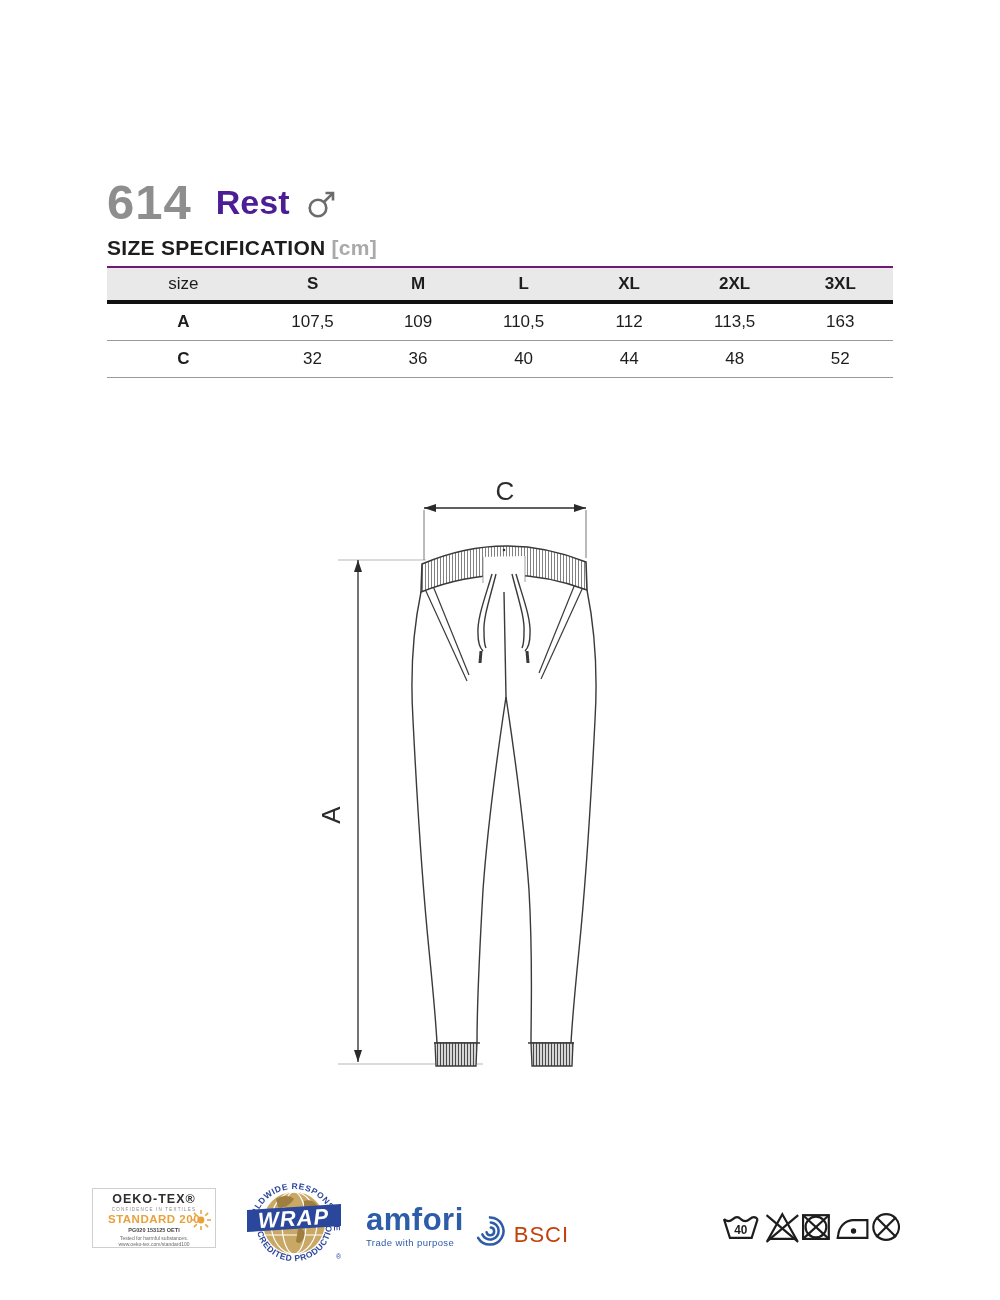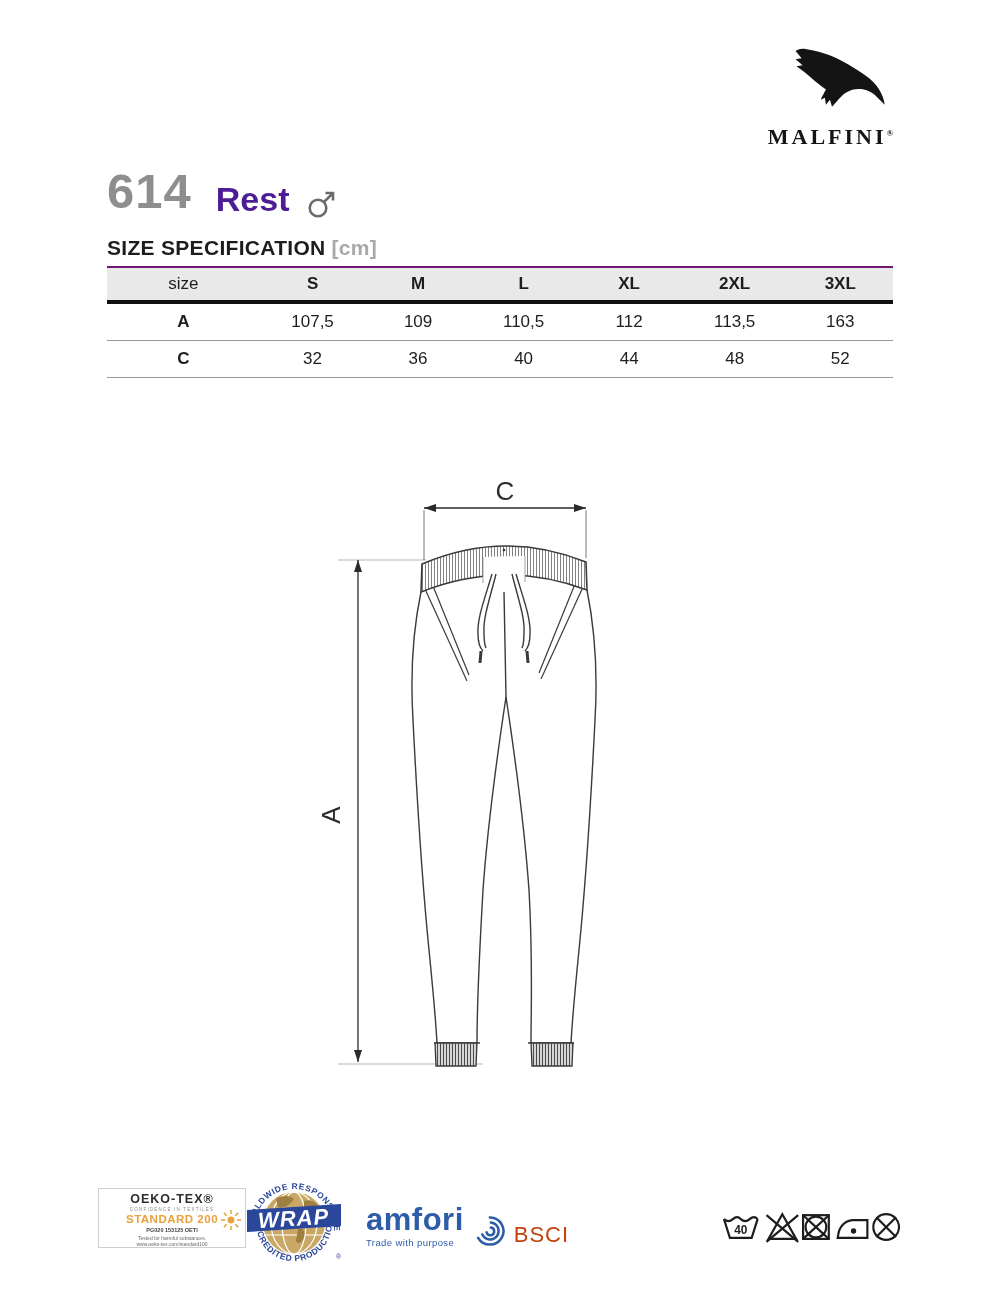--- a/index.html
+++ b/index.html
@@ -7,21 +7,21 @@
     position:relative;width:1000px;height:1300px;background:#ffffff;overflow:hidden;
     font-family:"Liberation Sans", sans-serif;color:#1d1d1d;
   }
   
   .brand{position:absolute;left:758px;top:46px;width:145px;text-align:center;}
   .brand svg{display:block;margin:0 auto;}
   .brand-name{margin-top:2px;font-family:"Liberation Serif", serif;font-weight:bold;
     font-size:22px;letter-spacing:3px;color:#141414;white-space:nowrap;}
   .brand-name sup{font-size:9px;letter-spacing:0;}
   
-  .title-row{position:absolute;left:107px;top:163px;display:flex;align-items:flex-end;}
+  .title-row{position:absolute;left:107px;top:174px;display:flex;align-items:center;}
   .product-code{font-size:49px;font-weight:800;color:#8e8e8e;letter-spacing:1px;}
   .product-name{font-size:34px;font-weight:800;color:#4c1d95;margin-left:24px;}
   .male-icon{margin-left:16px;position:relative;top:2px;}
   
   .section-heading{position:absolute;left:107px;top:236px;font-size:21px;font-weight:800;
     letter-spacing:.3px;color:#1d1d1d;margin:0;}
   .section-heading .unit{color:#a9a9a9;margin-left:6px;font-weight:700;}
   
   .size-table{position:absolute;left:107px;top:266px;width:786px;border-collapse:collapse;
     font-size:17px;}
@@ -31,21 +31,21 @@
   .size-table tbody tr{border-bottom:1.5px solid #9a9a9a;}
   .size-table td{padding:8px 4px;text-align:center;}
   .size-table td.row-label{font-weight:bold;}
   
   .tolerance-note{position:absolute;left:107px;top:372px;font-size:14.5px;font-style:italic;
     color:#bdbdbd;margin:0;letter-spacing:.2px;}
   
   .diagram{position:absolute;left:280px;top:460px;}
   .dim-label{font-family:"Liberation Sans", sans-serif;font-size:26px;fill:#2b2b2b;}
   
-  .oeko-box{position:absolute;left:98px;top:1188px;width:148px;height:60px;
+  .oeko-box{position:absolute;left:92px;top:1188px;width:124px;height:60px;
     border:1px solid #cfcfcf;background:#fff;text-align:center;padding-top:4px;box-sizing:border-box;}
   .oeko-line1{font-size:12.5px;font-weight:bold;color:#2e2e2e;letter-spacing:1px;line-height:1.1;}
   .oeko-line2{font-size:4.5px;color:#8a8a8a;letter-spacing:1.2px;line-height:1.4;}
   .oeko-line3{font-size:11.5px;font-weight:800;color:#e9a13b;letter-spacing:.5px;line-height:1.15;}
   .oeko-line4{font-size:5.5px;font-weight:bold;color:#444;line-height:1.5;}
   .oeko-line5,.oeko-line6{font-size:5px;color:#6a6a6a;line-height:1.35;}
   .oeko-sun{position:absolute;right:3px;top:20px;}
   .wrap-logo{position:absolute;left:246px;top:1169px;}
   .amfori{position:absolute;left:366px;top:1206px;display:flex;align-items:flex-end;}
   .amfori-name-block{display:flex;flex-direction:column;}
@@ -53,29 +53,20 @@
   .amfori-tagline{font-size:9.5px;color:#2d5ca8;margin-top:3px;letter-spacing:.4px;}
   .amfori-swirl{margin:2px 7px 0 9px;}
   .amfori-program{font-size:22px;color:#c2410c;margin-top:4px;letter-spacing:1px;}
   .care-symbols{position:absolute;left:722px;top:1206px;}
 </style>
 </head>
 <body>
 
 <div class="page">
 
-  <header class="brand">
-    <svg width="132" height="76" viewBox="0 0 130 75">
-      <path fill="#141414" d="M30,5 L36,12 L30,13 L37,19 L31,20 L39,26
-        C47,33 54,39 60,43 C58,47 56,50 55,53 L59,51 L60,58 L64,53 L66,60
-        C71,55 75,49 80,46 C90,40 102,42 110,50 L118,58
-        C117,48 110,36 99,29 C88,22 76,14 63,9 C55,6 46,4 40,3 C36,2 32,3 30,5 Z"></path>
-    </svg>
-    <div class="brand-name"><span>MALFINI</span><sup>®</sup></div>
-  </header>
 
   <div class="title-row">
     <span class="product-code">614</span>
     <span class="product-name">Rest</span>
     <svg class="male-icon" width="34" height="34" viewBox="0 0 34 34">
       <g fill="none" stroke="#6b6b6b" stroke-width="2.6">
         <circle cx="13" cy="21" r="8.3"></circle>
         <line x1="19" y1="15" x2="27.2" y2="6.8"></line>
         <polyline points="20.5,6 28,6 28,13.5"></polyline>
       </g>

